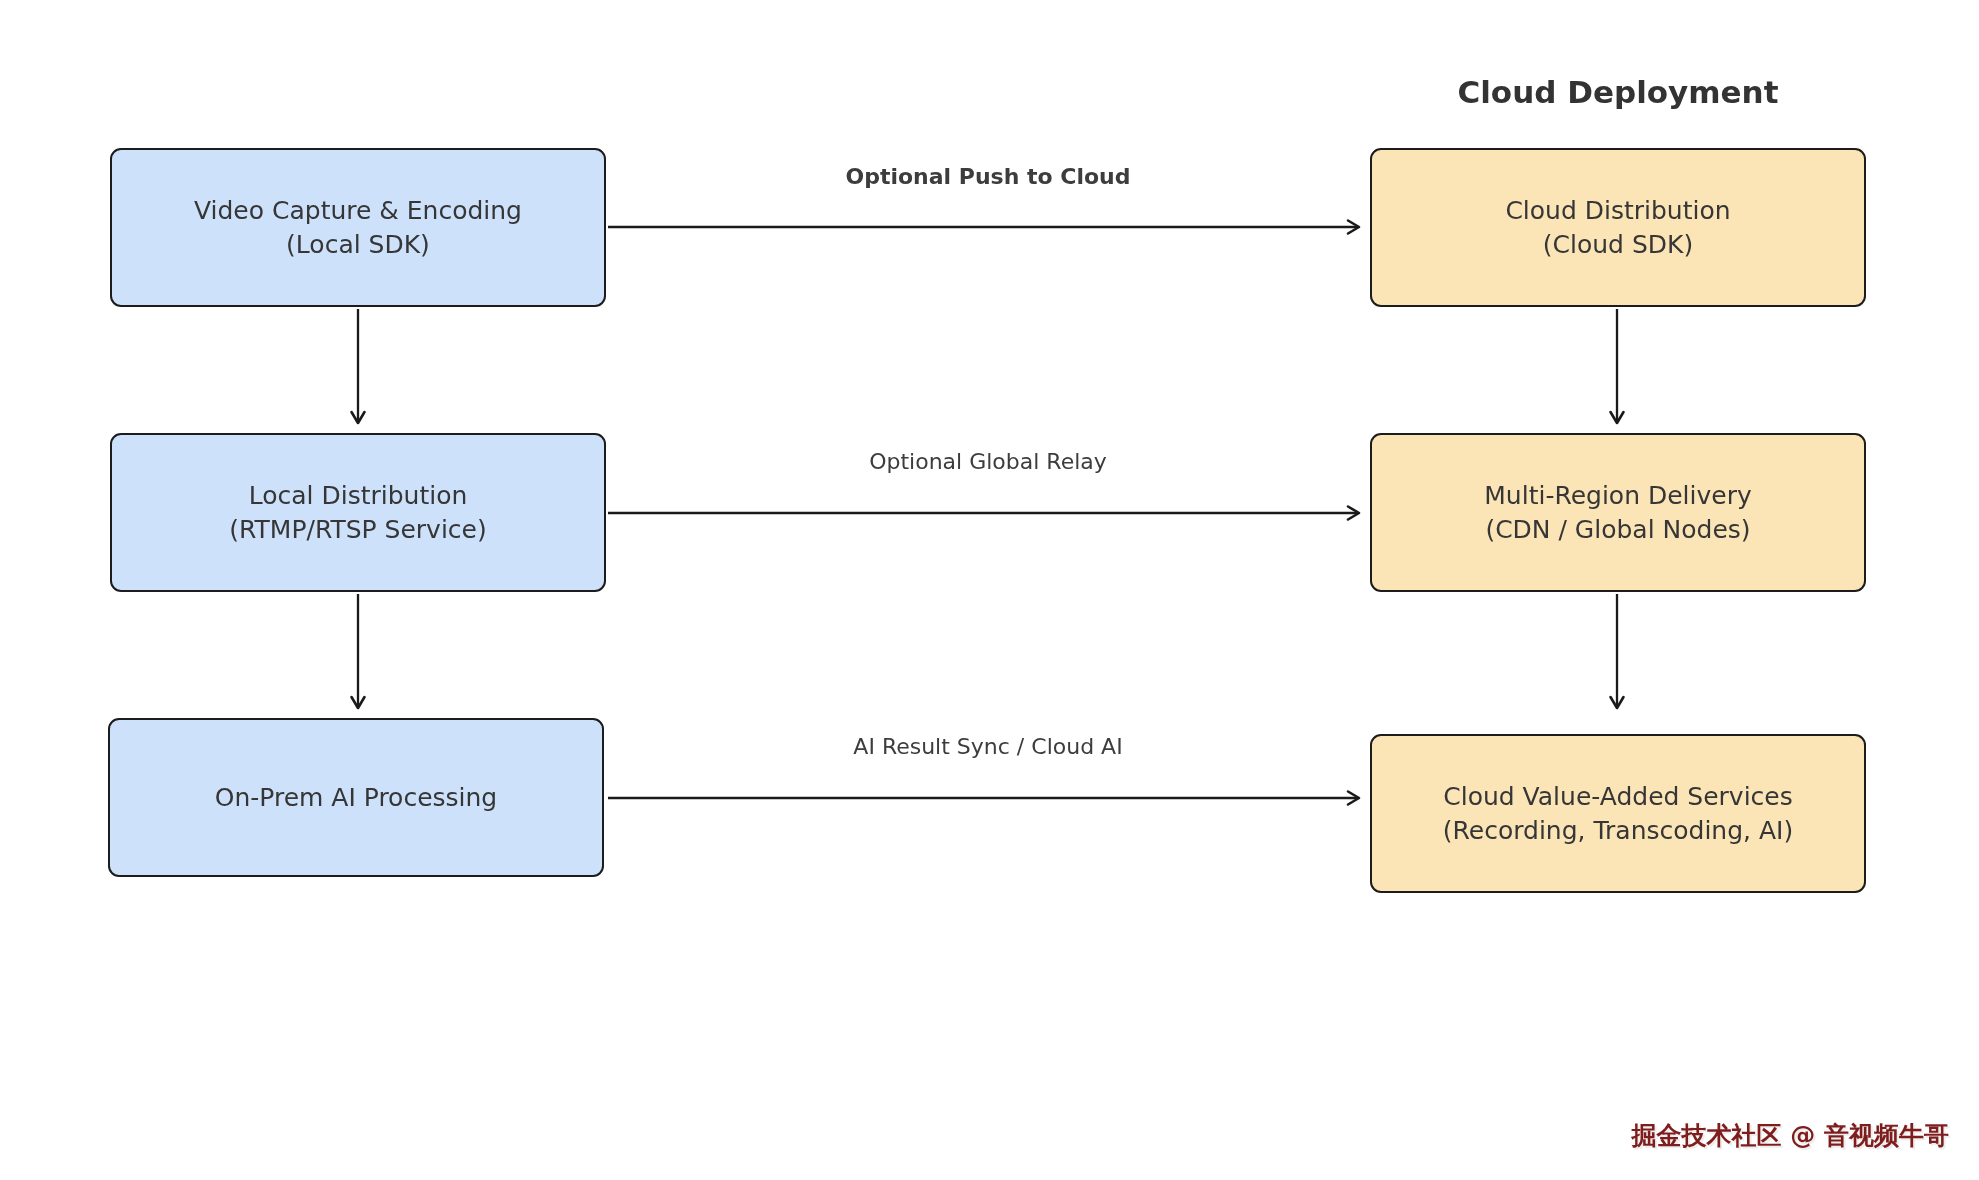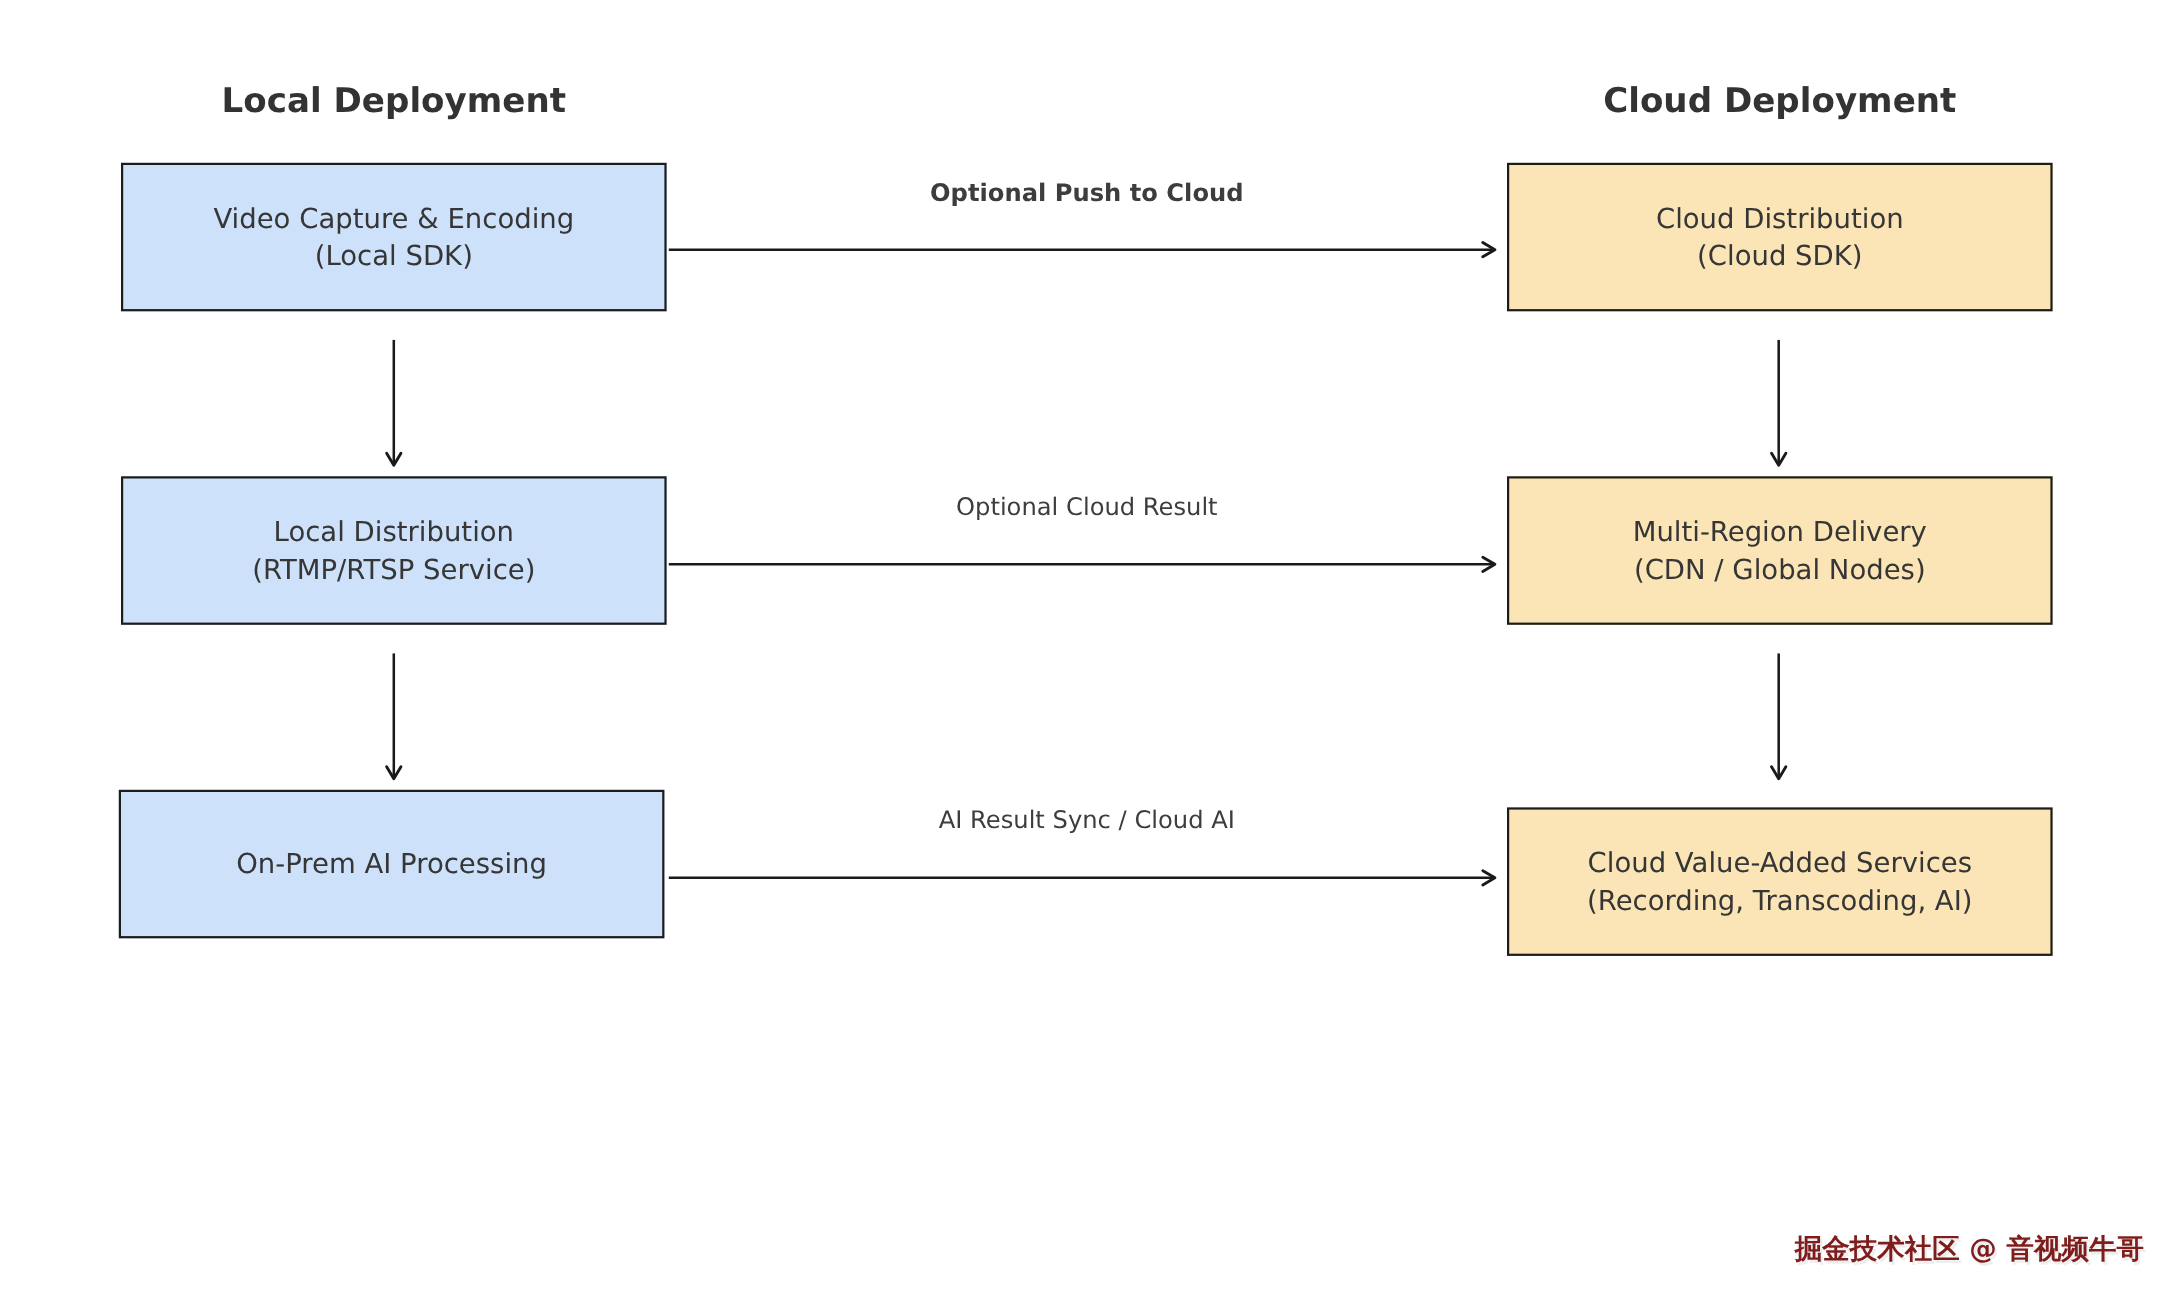--- a/index.html
+++ b/index.html
@@ -29,23 +29,23 @@
     width: 600px;
     text-align: center;
     font-size: 31px;
     font-weight: bold;
     color: #333333;
     transform: translateX(-50%);
   }
   .node-box {
     position: absolute;
     width: 496px;
-    height: 135px;
+    height: 159px;
     border: 2.5px solid #1c1c1c;
-    border-radius: 0;
+    border-radius: 11px;
     display: flex;
     flex-direction: column;
     align-items: center;
     justify-content: center;
     text-align: center;
     font-size: 25px;
     line-height: 34px;
     color: var(--text);
   }
   .node-box.local { background: var(--local-fill); }
@@ -84,21 +84,20 @@
     <line x1="608" y1="513" x2="1358" y2="513" stroke="#1a1a1a" stroke-width="2.3" marker-end="url(#head)"></line>
     <line x1="608" y1="798" x2="1358" y2="798" stroke="#1a1a1a" stroke-width="2.3" marker-end="url(#head)"></line>
 
     <line x1="358" y1="309" x2="358" y2="422" stroke="#1a1a1a" stroke-width="2.3" marker-end="url(#head)"></line>
     <line x1="358" y1="594" x2="358" y2="707" stroke="#1a1a1a" stroke-width="2.3" marker-end="url(#head)"></line>
 
     <line x1="1617" y1="309" x2="1617" y2="422" stroke="#1a1a1a" stroke-width="2.3" marker-end="url(#head)"></line>
     <line x1="1617" y1="594" x2="1617" y2="707" stroke="#1a1a1a" stroke-width="2.3" marker-end="url(#head)"></line>
   </svg>
 
-  <div class="col-title" style="left:358px; top:74px;">Local Deployment</div>
   <div class="col-title" style="left:1618px; top:74px;">Cloud Deployment</div>
 
   <div class="node-box local" style="left:110px; top:148px;">
     <span>Video Capture &amp; Encoding</span>
     <span>(Local SDK)</span>
   </div>
   <div class="node-box local" style="left:110px; top:433px;">
     <span>Local Distribution</span>
     <span>(RTMP/RTSP Service)</span>
   </div>
@@ -113,18 +112,18 @@
   <div class="node-box cloud" style="left:1370px; top:433px;align-items:center;">
     <span>Multi-Region Delivery</span>
     <span>(CDN / Global Nodes)</span>
   </div>
   <div class="node-box cloud" style="left:1370px; top:718px;margin-top:16px;">
     <span>Cloud Value-Added Services</span>
     <span>(Recording, Transcoding, AI)</span>
   </div>
 
   <div class="edge-label" style="left:988px; top:164px;font-weight:bold;">Optional Push to Cloud</div>
-  <div class="edge-label" style="left:988px; top:449px;">Optional Cloud Result</div>
+  <div class="edge-label" style="left:988px; top:449px;">Optional Global Relay</div>
   <div class="edge-label" style="left:988px; top:734px;">AI Result Sync / Cloud AI</div>
 
   <div class="watermark">掘金技术社区 @ 音视频牛哥</div>
 
 </div>
 
 </body></html>

